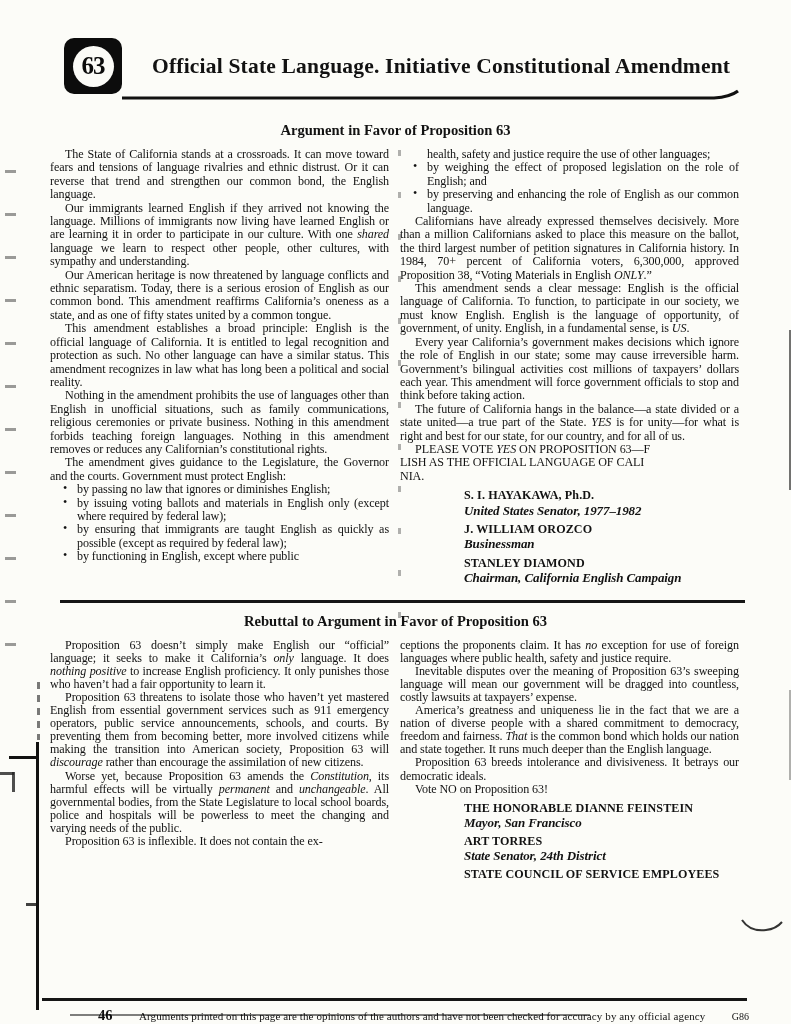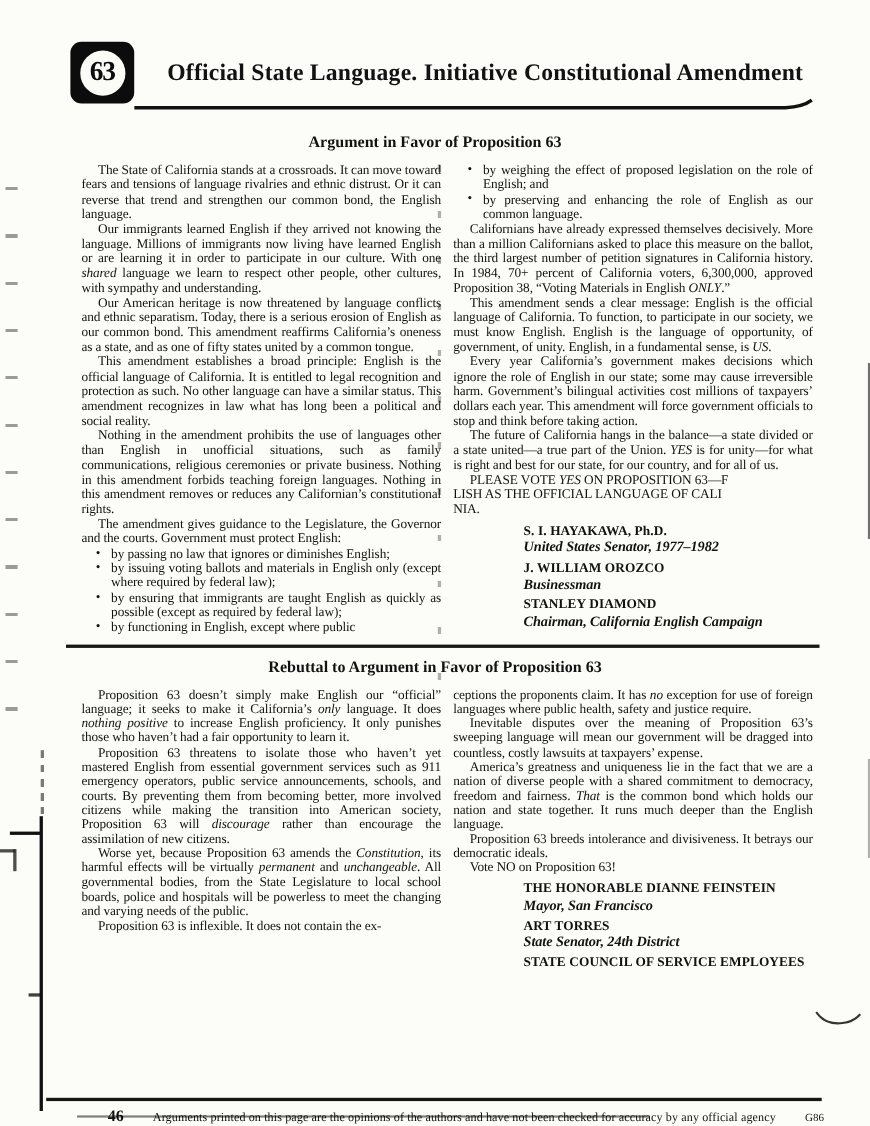--- a/index.html
+++ b/index.html
@@ -25,21 +25,21 @@
   }
   .header-rule{position:absolute; left:122px; top:88px;}
   
   .sec-heading{
     text-align:center; font-weight:bold; font-size:14.6px; flex:0 0 auto;
     margin:10px 0 9px;
   }
   .sec-heading.first{margin-top:12px;}
   
   .cols{
-    display:flex; gap:11px; padding:0 52px 0 74px; flex:0 0 auto;
+    display:flex; gap:11px; padding:0 52px 0 50px; flex:0 0 auto;
     text-align:justify; letter-spacing:-0.1px;
   }
   .col{flex:1; min-width:0;}
   .arg .col{font-size:12.1px; line-height:13.4px;}
   .reb .col{font-size:12.1px; line-height:13.1px;}
   .para{text-indent:15px;}
   .noindent{text-indent:0;}
   .caps{white-space:pre-line;}
   .bullet{position:relative; padding-left:27px; text-indent:0;}
   .bullet .dot{position:absolute; left:13px; top:-1px;}
@@ -105,26 +105,27 @@
         <div class="para"><span>This amendment establishes a broad principle: English is the official language of California. It is entitled to legal recognition and protection as such. No other language can have a similar status. This amendment recognizes in law what has long been a political and social reality.</span></div>
         <div class="para"><span>Nothing in the amendment prohibits the use of languages other than English in unofficial situations, such as family communications, religious ceremonies or private business. Nothing in this amendment forbids teaching foreign languages. Nothing in this amendment removes or reduces any Californian’s constitutional rights.</span></div>
         <div class="para"><span>The amendment gives guidance to the Legislature, the Governor and the courts. Government must protect English:</span></div>
         <div class="bullet"><span class="dot">•</span><span>by passing no law that ignores or diminishes English;</span></div>
         <div class="bullet"><span class="dot">•</span><span>by issuing voting ballots and materials in English only (except where required by federal law);</span></div>
         <div class="bullet"><span class="dot">•</span><span>by ensuring that immigrants are taught English as quickly as possible (except as required by federal law);</span></div>
         <div class="bullet"><span class="dot">•</span><span>by functioning in English, except where public</span></div>
       </div>
     <div class="col">
       <div>
+          <div class="bullet-cont"><span>health, safety and justice require the use of other languages;</span></div>
           <div class="bullet"><span class="dot">•</span><span>by weighing the effect of proposed legislation on the role of English; and</span></div>
           <div class="bullet"><span class="dot">•</span><span>by preserving and enhancing the role of English as our common language.</span></div>
           <div class="para"><span>Californians have already expressed themselves decisively. More than a million Californians asked to place this measure on the ballot, the third largest number of petition signatures in California history. In 1984, 70+ percent of California voters, 6,300,000, approved Proposition 38, “Voting Materials in English </span><em>ONLY</em><span>.”</span></div>
           <div class="para"><span>This amendment sends a clear message: English is the official language of California. To function, to participate in our society, we must know English. English is the language of opportunity, of government, of unity. English, in a fundamental sense, is </span><em>US</em><span>.</span></div>
           <div class="para"><span>Every year California’s government makes decisions which ignore the role of English in our state; some may cause irreversible harm. Government’s bilingual activities cost millions of taxpayers’ dollars each year. This amendment will force government officials to stop and think before taking action.</span></div>
-          <div class="para"><span>The future of California hangs in the balance—a state divided or a state united—a true part of the Union. </span><em>YES</em><span> is for unity—for what is right and best for our state, for our country, and for all of us.</span></div>
+          <div class="para"><span>The future of California hangs in the balance—a state divided or a state united—a true part of the State. </span><em>YES</em><span> is for unity—for what is right and best for our state, for our country, and for all of us.</span></div>
           <div class="para caps"><span>PLEASE VOTE </span><em>YES</em><span> ON PROPOSITION 63—F
 LISH AS THE OFFICIAL LANGUAGE OF CALI
 NIA.</span></div>
         </div>
       <div class="sigs">
           <div class="sig">
             <div class="sig-name">S. I. HAYAKAWA, Ph.D.</div>
             <div class="sig-title">United States Senator, 1977–1982</div>
           </div>
           <div class="sig">

